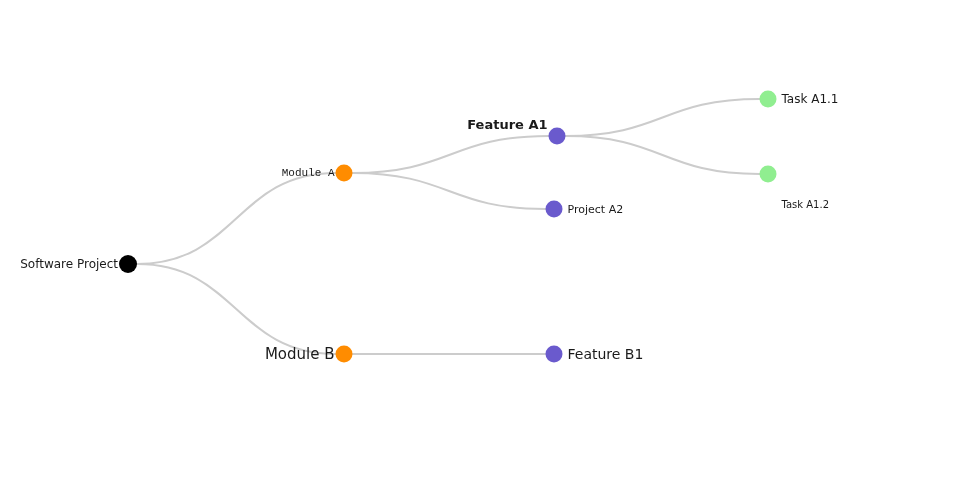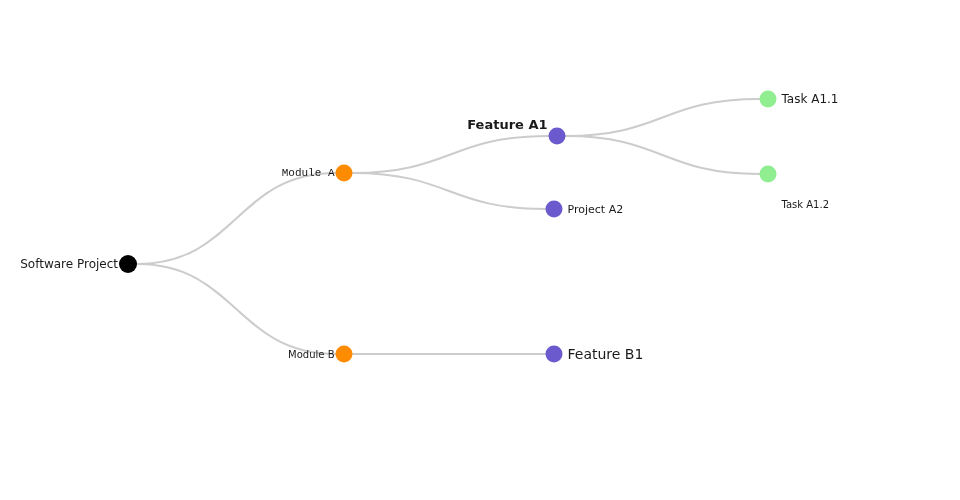--- a/index.html
+++ b/index.html
@@ -69,21 +69,21 @@
       <path d="M 352.5 354 C 449 354, 449 354, 545.5 354" class="graph-edge" stroke="#cccccc" stroke-width="2"></path>
       <path d="M 565.5 136 C 662.5 136, 662.5 99, 759.5 99" class="graph-edge" stroke="#cccccc" stroke-width="2"></path>
       <path d="M 565.5 136 C 662.5 136, 662.5 174, 759.5 174" class="graph-edge" stroke="#cccccc" stroke-width="2"></path>
     </svg>
   <div id="node-layer">
       <div class="graph-node" style="left: 128px; top: 264px; width: 18px; height: 18px; background: rgb(0, 0, 0);"></div>
       <div class="node-label anchor-end" style="top: 264px; left: 118px; font-size: 12px; color: rgb(26, 26, 26);">Software Project</div>
       <div class="graph-node" style="left: 344px; top: 173px; width: 17px; height: 17px; background: rgb(255, 140, 0);"></div>
       <div class="node-label anchor-end" style="top: 173px; left: 334.5px; font-size: 11px; color: rgb(26, 26, 26); font-family: Liberation Mono, monospace;">Module A</div>
       <div class="graph-node" style="left: 344px; top: 354px; width: 17px; height: 17px; background: rgb(255, 140, 0);"></div>
-      <div class="node-label anchor-end" style="top: 354px; left: 334.5px; font-size: 10px; color: rgb(26, 26, 26);">Module B</div>
+      <div class="node-label anchor-end" style="top: 354px; left: 334.5px; font-size: 15px; color: rgb(26, 26, 26);">Module B</div>
       <div class="graph-node" style="left: 557px; top: 136px; width: 17px; height: 17px; background: rgb(106, 90, 205);"></div>
       <div class="node-label anchor-end" style="top: 124px; left: 547.5px; font-size: 13px; color: rgb(26, 26, 26); font-weight: bold;">Feature A1</div>
       <div class="graph-node" style="left: 554px; top: 209px; width: 17px; height: 17px; background: rgb(106, 90, 205);"></div>
       <div class="node-label" style="top: 209px; left: 567.5px; font-size: 11px; color: rgb(26, 26, 26);">Project A2</div>
       <div class="graph-node" style="left: 554px; top: 354px; width: 17px; height: 17px; background: rgb(106, 90, 205);"></div>
       <div class="node-label" style="top: 354px; left: 567.5px; font-size: 14px; color: rgb(26, 26, 26);">Feature B1</div>
       <div class="graph-node" style="left: 768px; top: 99px; width: 17px; height: 17px; background: rgb(144, 238, 144);"></div>
       <div class="node-label" style="top: 99px; left: 781.5px; font-size: 12px; color: rgb(26, 26, 26);">Task A1.1</div>
       <div class="graph-node" style="left: 768px; top: 174px; width: 17px; height: 17px; background: rgb(144, 238, 144);"></div>
       <div class="node-label" style="top: 174px; left: 781.5px; font-size: 10px; color: rgb(26, 26, 26); margin-top: 30px;">Task A1.2</div>

